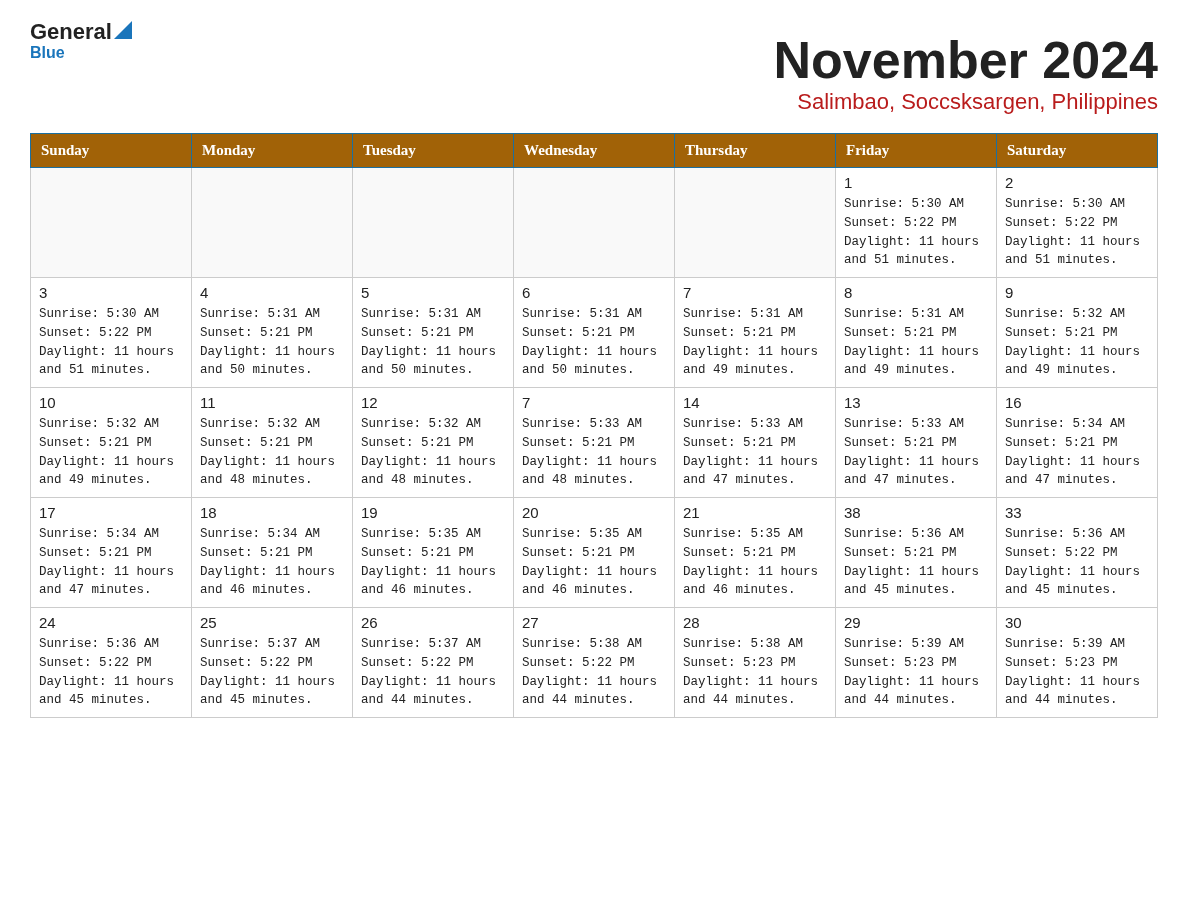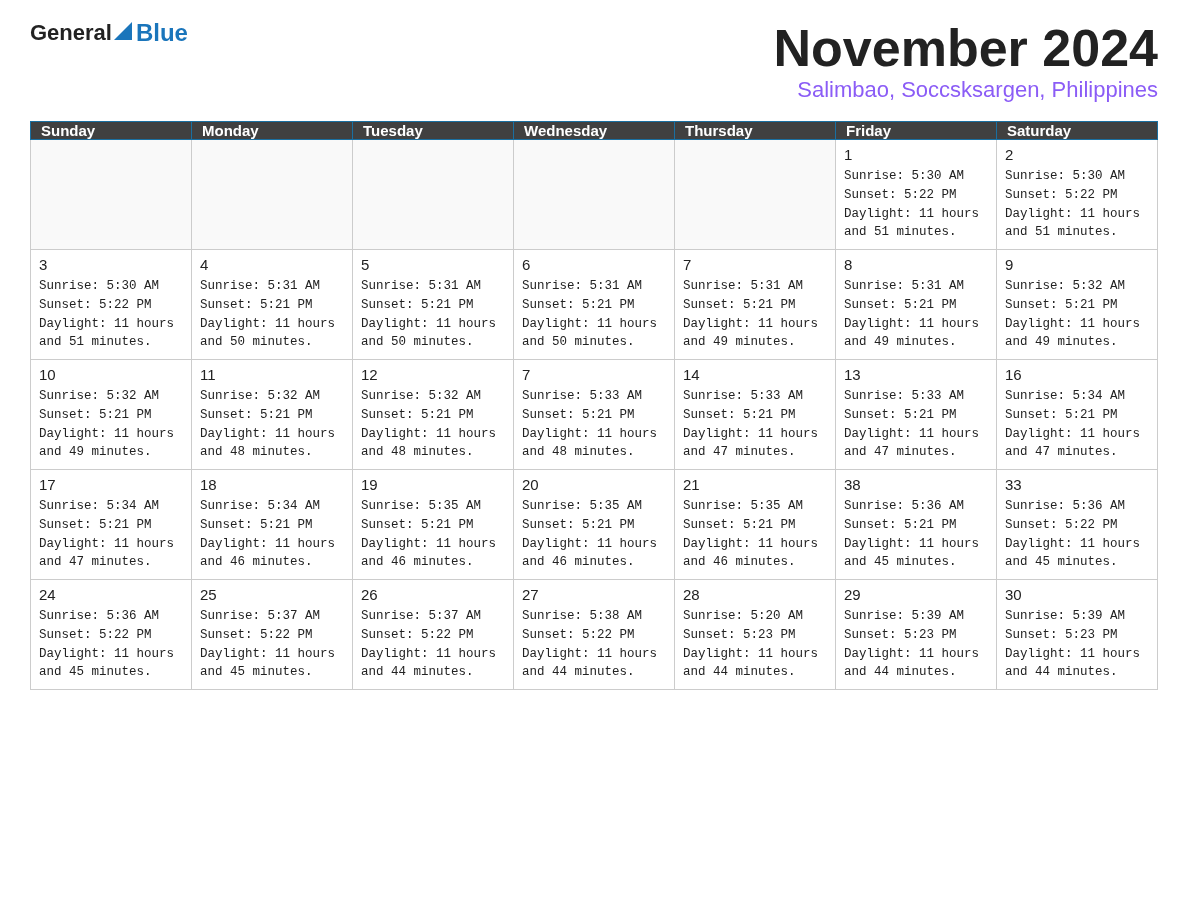--- a/index.html
+++ b/index.html
@@ -12,57 +12,59 @@
       padding: 20px 30px;
     }
     .header {
       display: flex;
       justify-content: space-between;
       align-items: flex-start;
       margin-bottom: 18px;
     }
     .logo {
       display: flex;
-      flex-direction: row;
+      flex-direction: column;
       font-size: 22px;
       font-weight: bold;
       color: #222;
       line-height: 1.1;
     }
     .logo-row {
       display: flex;
       align-items: center;
     }
     .title-block {
       text-align: right;
+      margin-top: 12px;
     }
     .title-block h1 {
       font-size: 52px;
       font-weight: bold;
       color: #222;
       line-height: 1.1;
     }
     .title-block h2 {
       font-size: 22px;
       font-weight: normal;
-      color: #8b5cf6;
+      color: #b91c1c;
     }
     table {
       width: 100%;
       border-collapse: collapse;
       table-layout: fixed;
     }
     thead tr th {
-      background-color: #404040;
+      background-color: #a16207;
       color: #fff;
       font-size: 15px;
       font-weight: bold;
-      padding: 0 10px;
+      padding: 8px 10px;
       text-align: left;
       border: 1px solid #1a6fa0;
+      font-family: Liberation Serif, serif;
     }
     tbody tr td {
       border: 1px solid #ccc;
       vertical-align: top;
       padding: 6px 8px;
       font-size: 13px;
       height: 110px;
     }
     tbody tr td .day-number {
       font-size: 15px;
@@ -87,21 +89,21 @@
 <body>
 
 <div class="header">
   <div class="logo">
     <div class="logo-row">
       <span>General</span>
       <svg width="22" height="20" viewBox="0 0 22 20" style="margin-left:2px;margin-top:-2px;">
         <polygon points="0,18 18,0 18,18" fill="#1a75bb"></polygon>
       </svg>
     </div>
-    <span style="color:#1a75bb;font-size:24px;font-weight:bold;">Blue</span>
+    <span style="color:#1a75bb;font-size:16px;font-weight:bold;">Blue</span>
   </div>
   <div class="title-block">
     <h1>November 2024</h1>
     <h2>Salimbao, Soccsksargen, Philippines</h2>
   </div>
 </div>
 
 <table>
   <thead>
     <tr>
@@ -286,21 +288,21 @@
 Daylight: 11 hours and 44 minutes.</div>
         </td>
         <td>
           <div class="day-number">27</div>
           <div class="day-info">Sunrise: 5:38 AM
 Sunset: 5:22 PM
 Daylight: 11 hours and 44 minutes.</div>
         </td>
         <td>
           <div class="day-number">28</div>
-          <div class="day-info">Sunrise: 5:20 AM
+          <div class="day-info">Sunrise: 5:38 AM
 Sunset: 5:23 PM
 Daylight: 11 hours and 44 minutes.</div>
         </td>
         <td>
           <div class="day-number">29</div>
           <div class="day-info">Sunrise: 5:39 AM
 Sunset: 5:23 PM
 Daylight: 11 hours and 44 minutes.</div>
         </td>
         <td>

